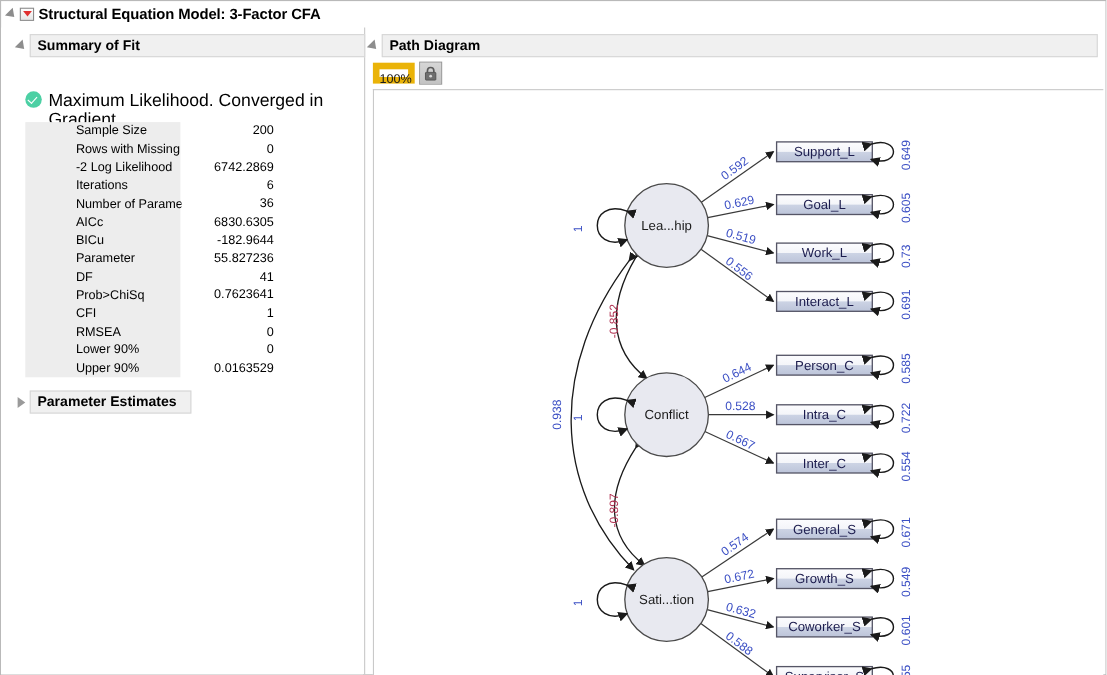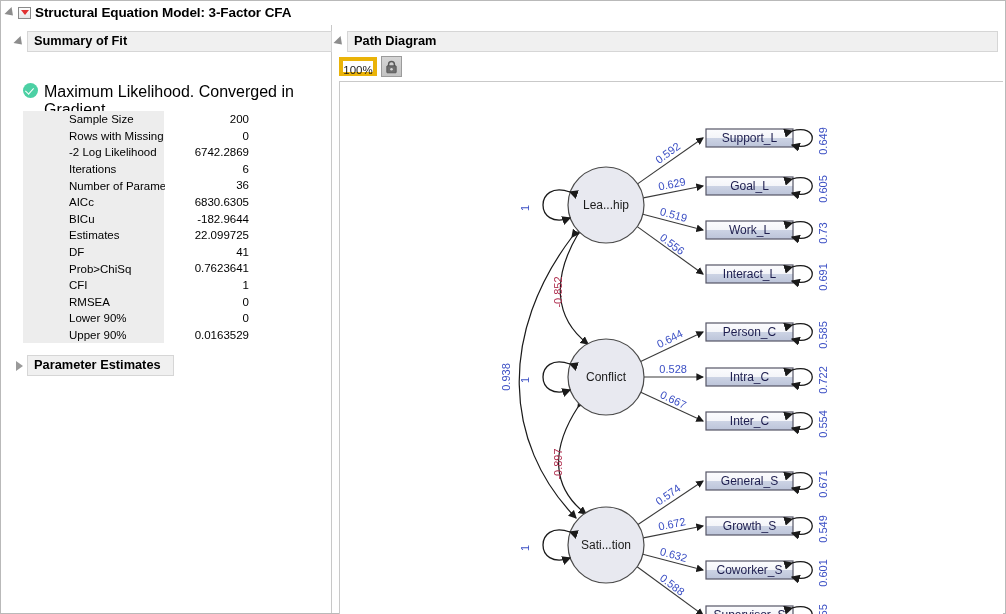--- a/index.html
+++ b/index.html
@@ -174,21 +174,21 @@
   }
   #path-head .title-bar { width: 651px; }
 
   #toolbar {
     position: absolute;
     left: 6px; top: 31px;
     display: flex; align-items: center;
   }
   #zoom-field {
     width: 38px; height: 19px;
-    border: 4px solid #eab308;
+    border: 6px solid #eab308;
     background: #ffffff;
     font-size: 11.5px;
     line-height: 19px;
     text-align: center;
     box-sizing: border-box;
     color: #1b1b1b;
   }
   #lock-btn {
     width: 21px; height: 21px;
     margin-left: 4px;
@@ -277,21 +277,21 @@
         <div class="frow">
           <span class="fname">Number of Parameters</span>
         </div>
         <div class="frow">
           <span class="fname">AICc</span>
         </div>
         <div class="frow">
           <span class="fname">BICu</span>
         </div>
         <div class="frow">
-          <span class="fname">Estimates</span>
+          <span class="fname">Parameter</span>
         </div>
         <div class="frow">
           <span class="fname">DF</span>
         </div>
         <div class="frow">
           <span class="fname">Prob&gt;ChiSq</span>
         </div>
         <div class="frow">
           <span class="fname">CFI</span>
         </div>
@@ -306,21 +306,21 @@
         </div>
       </div>
     <div id="fit-values">
         <div class="vrow">200</div>
         <div class="vrow">0</div>
         <div class="vrow">6742.2869</div>
         <div class="vrow">6</div>
         <div class="vrow">36</div>
         <div class="vrow">6830.6305</div>
         <div class="vrow">-182.9644</div>
-        <div class="vrow">22.099725</div>
+        <div class="vrow">55.827236</div>
         <div class="vrow">41</div>
         <div class="vrow">0.7623641</div>
         <div class="vrow">1</div>
         <div class="vrow">0</div>
         <div class="vrow">0</div>
         <div class="vrow">0.0163529</div>
       </div>
 
     <div id="param-head">
       <span class="tri-gray closed"></span>

